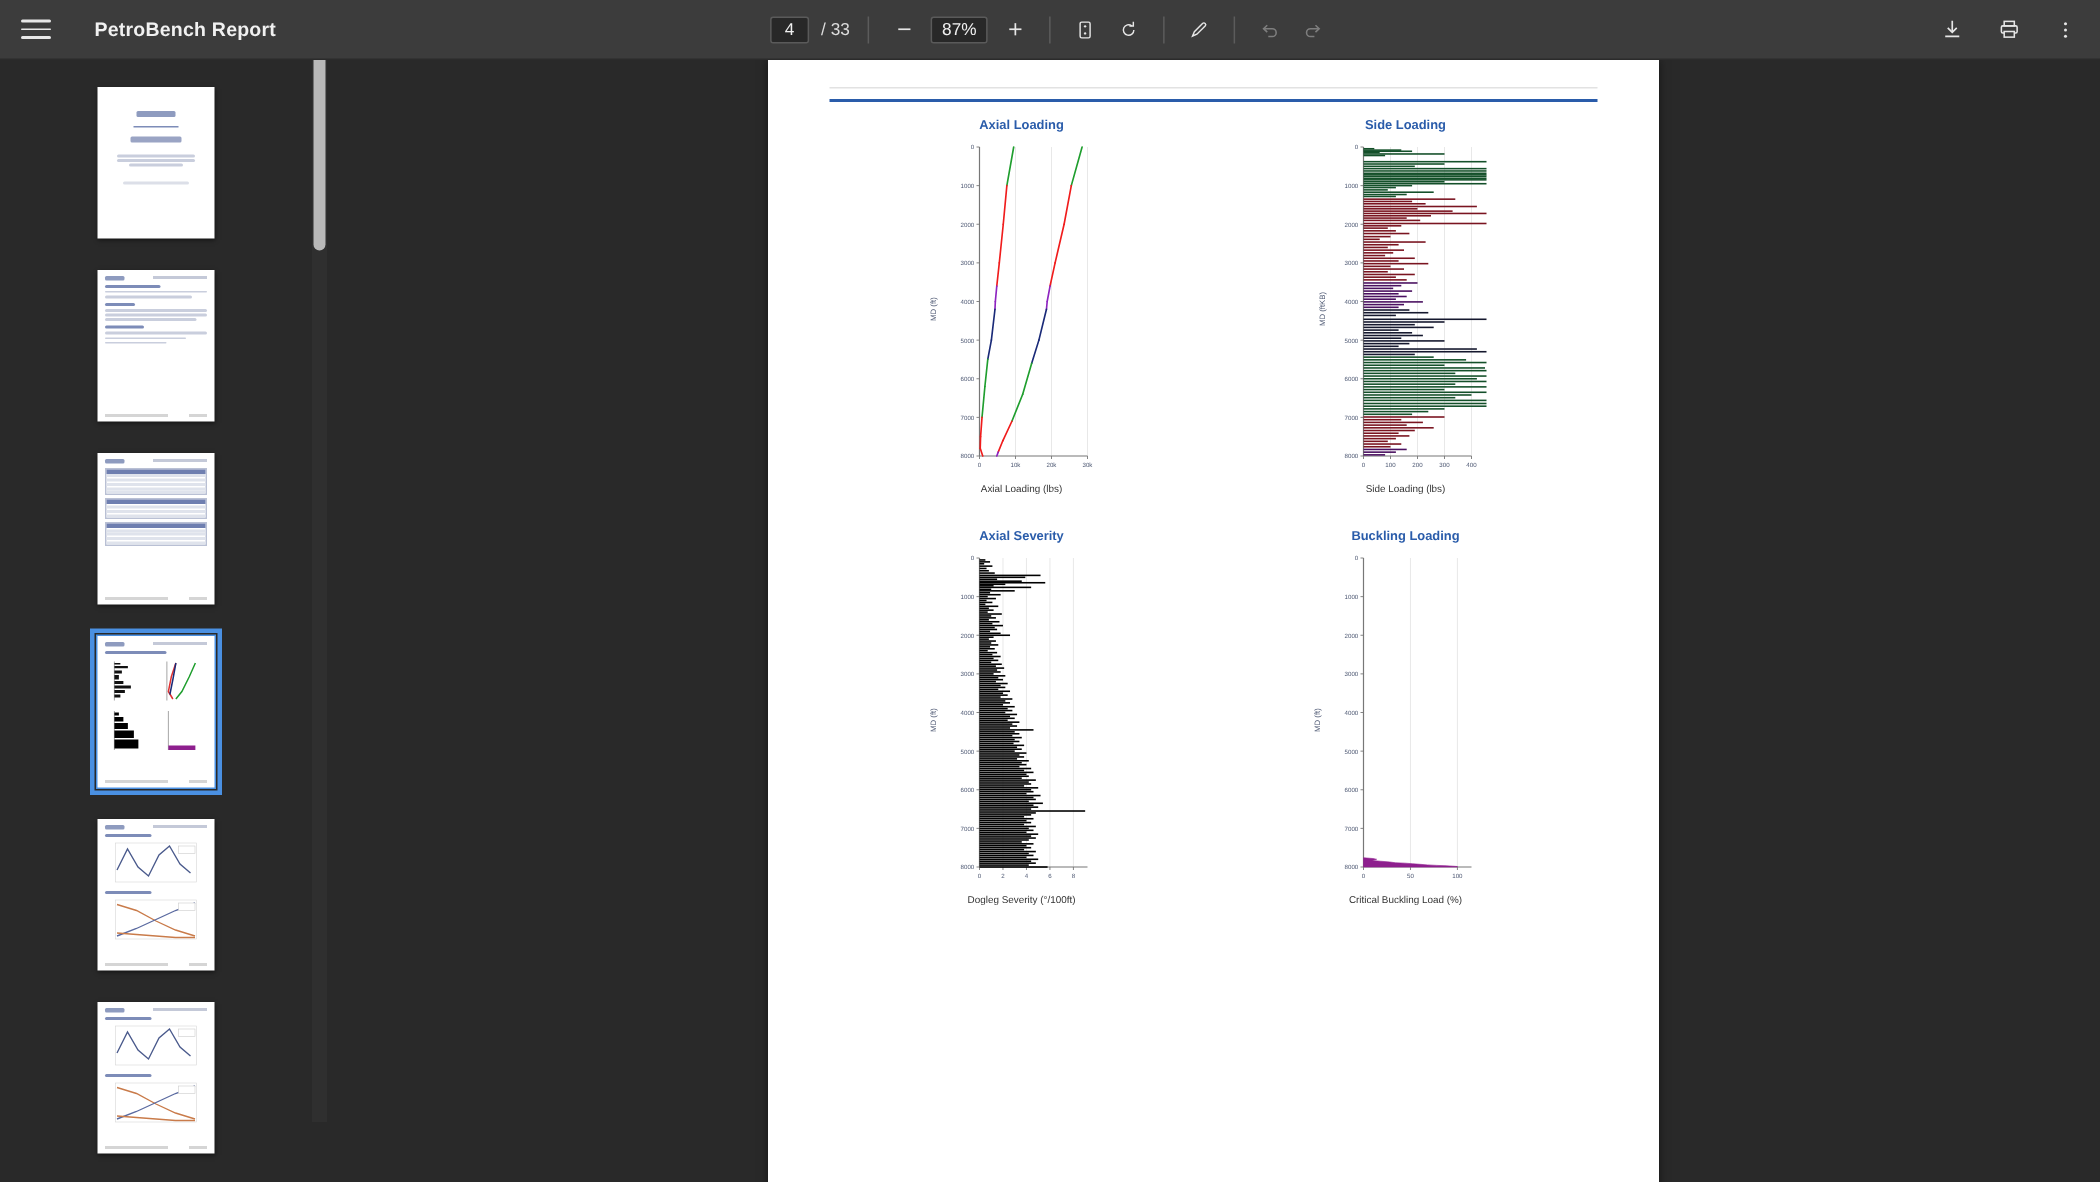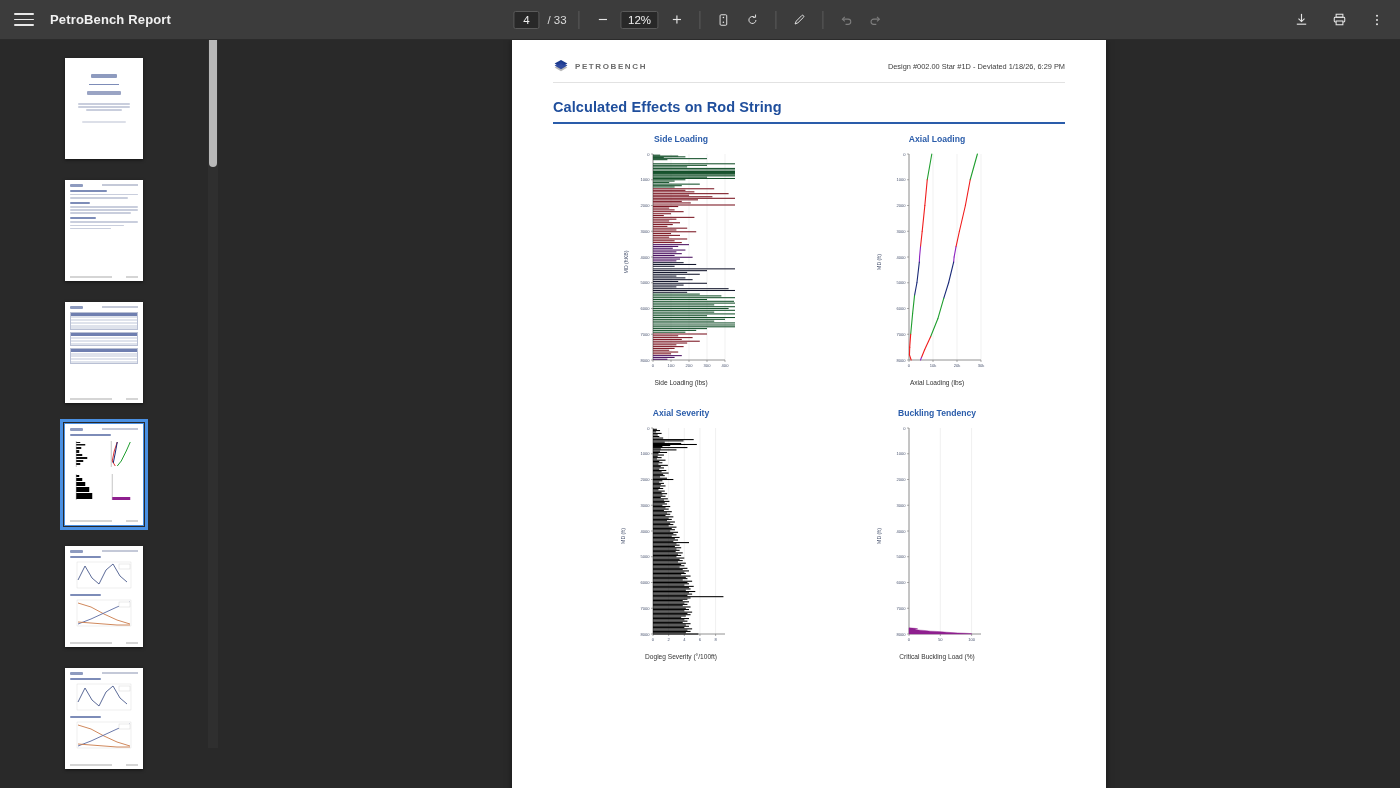--- a/index.html
+++ b/index.html
@@ -10,21 +10,21 @@
     overflow: hidden;
   }
   .viewer { position: relative; width: 1400px; height: 788px; background: #292929; }
 
   
   .toolbar {
     position: absolute; top: 0; left: 0; width: 1400px; height: 40px;
     background: #3c3c3c; display: flex; align-items: center;
     border-bottom: 1px solid #2b2b2b; z-index: 20;
   }
-  .tb-left { display: flex; align-items: center; gap: 14px; padding-left: 12px; }
+  .tb-left { display: flex; align-items: center; gap: 27px; padding-left: 12px; }
   .hamburger { width: 24px; height: 24px; display: flex; flex-direction: column;
     justify-content: center; gap: 4px; cursor: pointer; padding: 0 2px; }
   .hamburger span { display: block; height: 1.6px; background: #e8e8e8; border-radius: 1px; }
   .doc-title { color: #f1f1f1; font-size: 13px; font-weight: bold; letter-spacing: .15px; }
 
   .tb-center {
     position: absolute; left: 50%; transform: translateX(-50%);
     display: flex; align-items: center; gap: 7px; height: 40px;
   }
   .page-box {
@@ -127,21 +127,21 @@
 
     <div class="tb-center">
       <div class="page-box">4</div>
       <div class="page-total">/ 33</div>
       <div class="tb-sep"></div>
       <div class="icon-btn">
         <svg width="13" height="13" viewBox="0 0 16 16">
             <rect x="3" y="7.3" width="10" height="1.4" fill="#e6e6e6"></rect>
           </svg>
       </div>
-      <div class="zoom-box">12%</div>
+      <div class="zoom-box">87%</div>
       <div class="icon-btn">
         <svg width="13" height="13" viewBox="0 0 16 16">
           <rect x="3" y="7.3" width="10" height="1.4" fill="#e6e6e6"></rect>
           <rect x="7.3" y="3" width="1.4" height="10" fill="#e6e6e6"></rect>
         </svg>
       </div>
       <div class="tb-sep"></div>
       <div class="icon-btn">
         <svg width="14" height="14" viewBox="0 0 16 16">
           <rect x="4.2" y="2" width="7.6" height="12" rx="1.2" fill="none" stroke="#e6e6e6" stroke-width="1.1"></rect>
@@ -410,37 +410,92 @@
         </div>
       </div>
   </div>
   <div class="sb-scroll"></div>
   <div class="sb-thumbhandle"></div>
 
   <div class="page-area">
     <div class="page">
       <div class="pg-inner">
 
-        <div class="pg-header">
-          <div class="brand">
-            <svg width="16" height="16" viewBox="0 0 20 20">
-              <polygon points="10,2.5 18,7 10,11.5 2,7" fill="#1b3a8c"></polygon>
-              <polygon points="10,7.5 18,12 10,16.5 2,12" fill="#b9b9b9"></polygon>
-              <polygon points="10,5 18,9.5 10,14 2,9.5" fill="#24409a" opacity=".92"></polygon>
-            </svg>
-            <span class="brand-name">PETROBENCH</span>
-          </div>
-          <div class="hdr-meta">Design #002.00 Star #1D - Deviated 1/18/26, 6:29 PM</div>
-        </div>
         <div class="hdr-rule"></div>
 
-        <div class="pg-title">Calculated Effects on Rod String</div>
         <div class="title-rule"></div>
 
         <div class="charts" id="charts">
+            <div class="chart-cell">
+              <div class="chart-title">Axial Loading</div>
+              <div style="position: relative;">
+                <svg width="108" height="228" viewBox="0 0 108 228" class="chart-svg">
+                  <line x1="26" y1="6" x2="26" y2="212" stroke="#d9d9d9" stroke-width="0.4"></line>
+                  <line x1="50" y1="6" x2="50" y2="212" stroke="#d9d9d9" stroke-width="0.4"></line>
+                  <line x1="74" y1="6" x2="74" y2="212" stroke="#d9d9d9" stroke-width="0.4"></line>
+                  <line x1="98" y1="6" x2="98" y2="212" stroke="#d9d9d9" stroke-width="0.4"></line>
+                  <line x1="26" y1="6" x2="26" y2="212" stroke="#777" stroke-width="0.8"></line>
+                  <line x1="26" y1="212" x2="98" y2="212" stroke="#777" stroke-width="0.8"></line>
+                  <line x1="24" y1="6" x2="26" y2="6" stroke="#777" stroke-width="0.6"></line>
+                  <text x="22.5" y="7.6" text-anchor="end" font-size="4.1" fill="#4a5570" font-family="&quot;Liberation Sans&quot;, sans-serif">0</text>
+                  <line x1="24" y1="31.75" x2="26" y2="31.75" stroke="#777" stroke-width="0.6"></line>
+                  <text x="22.5" y="33.35" text-anchor="end" font-size="4.1" fill="#4a5570" font-family="&quot;Liberation Sans&quot;, sans-serif">1000</text>
+                  <line x1="24" y1="57.5" x2="26" y2="57.5" stroke="#777" stroke-width="0.6"></line>
+                  <text x="22.5" y="59.1" text-anchor="end" font-size="4.1" fill="#4a5570" font-family="&quot;Liberation Sans&quot;, sans-serif">2000</text>
+                  <line x1="24" y1="83.25" x2="26" y2="83.25" stroke="#777" stroke-width="0.6"></line>
+                  <text x="22.5" y="84.85" text-anchor="end" font-size="4.1" fill="#4a5570" font-family="&quot;Liberation Sans&quot;, sans-serif">3000</text>
+                  <line x1="24" y1="109" x2="26" y2="109" stroke="#777" stroke-width="0.6"></line>
+                  <text x="22.5" y="110.6" text-anchor="end" font-size="4.1" fill="#4a5570" font-family="&quot;Liberation Sans&quot;, sans-serif">4000</text>
+                  <line x1="24" y1="134.75" x2="26" y2="134.75" stroke="#777" stroke-width="0.6"></line>
+                  <text x="22.5" y="136.35" text-anchor="end" font-size="4.1" fill="#4a5570" font-family="&quot;Liberation Sans&quot;, sans-serif">5000</text>
+                  <line x1="24" y1="160.5" x2="26" y2="160.5" stroke="#777" stroke-width="0.6"></line>
+                  <text x="22.5" y="162.1" text-anchor="end" font-size="4.1" fill="#4a5570" font-family="&quot;Liberation Sans&quot;, sans-serif">6000</text>
+                  <line x1="24" y1="186.25" x2="26" y2="186.25" stroke="#777" stroke-width="0.6"></line>
+                  <text x="22.5" y="187.85" text-anchor="end" font-size="4.1" fill="#4a5570" font-family="&quot;Liberation Sans&quot;, sans-serif">7000</text>
+                  <line x1="24" y1="212" x2="26" y2="212" stroke="#777" stroke-width="0.6"></line>
+                  <text x="22.5" y="213.6" text-anchor="end" font-size="4.1" fill="#4a5570" font-family="&quot;Liberation Sans&quot;, sans-serif">8000</text>
+                  <line x1="26" y1="212" x2="26" y2="214" stroke="#777" stroke-width="0.6"></line>
+                  <text x="26" y="219.2" text-anchor="middle" font-size="4.1" fill="#4a5570" font-family="&quot;Liberation Sans&quot;, sans-serif">0</text>
+                  <line x1="50" y1="212" x2="50" y2="214" stroke="#777" stroke-width="0.6"></line>
+                  <text x="50" y="219.2" text-anchor="middle" font-size="4.1" fill="#4a5570" font-family="&quot;Liberation Sans&quot;, sans-serif">10k</text>
+                  <line x1="74" y1="212" x2="74" y2="214" stroke="#777" stroke-width="0.6"></line>
+                  <text x="74" y="219.2" text-anchor="middle" font-size="4.1" fill="#4a5570" font-family="&quot;Liberation Sans&quot;, sans-serif">20k</text>
+                  <line x1="98" y1="212" x2="98" y2="214" stroke="#777" stroke-width="0.6"></line>
+                  <text x="98" y="219.2" text-anchor="middle" font-size="4.1" fill="#4a5570" font-family="&quot;Liberation Sans&quot;, sans-serif">30k</text>
+                  <line x1="48.8" y1="6" x2="44.24" y2="31.75" stroke="#1f9e2e" stroke-width="1.1" stroke-linecap="round"></line>
+                  <line x1="44.24" y1="31.75" x2="41.84" y2="57.5" stroke="#f01c1c" stroke-width="1.1" stroke-linecap="round"></line>
+                  <line x1="41.84" y1="57.5" x2="39.2" y2="83.25" stroke="#f01c1c" stroke-width="1.1" stroke-linecap="round"></line>
+                  <line x1="39.2" y1="83.25" x2="37.519999999999996" y2="98.7" stroke="#f01c1c" stroke-width="1.1" stroke-linecap="round"></line>
+                  <line x1="37.519999999999996" y1="98.7" x2="36.56" y2="109" stroke="#8e24c0" stroke-width="1.1" stroke-linecap="round"></line>
+                  <line x1="36.56" y1="109" x2="36.32" y2="114.15" stroke="#8e24c0" stroke-width="1.1" stroke-linecap="round"></line>
+                  <line x1="36.32" y1="114.15" x2="33.92" y2="134.75" stroke="#1a2a78" stroke-width="1.1" stroke-linecap="round"></line>
+                  <line x1="33.92" y1="134.75" x2="31.52" y2="147.625" stroke="#1a2a78" stroke-width="1.1" stroke-linecap="round"></line>
+                  <line x1="31.52" y1="147.625" x2="29.6" y2="165.65" stroke="#1f9e2e" stroke-width="1.1" stroke-linecap="round"></line>
+                  <line x1="29.6" y1="165.65" x2="27.68" y2="186.25" stroke="#1f9e2e" stroke-width="1.1" stroke-linecap="round"></line>
+                  <line x1="27.68" y1="186.25" x2="26.72" y2="199.125" stroke="#f01c1c" stroke-width="1.1" stroke-linecap="round"></line>
+                  <line x1="26.72" y1="199.125" x2="26.48" y2="206.85" stroke="#f01c1c" stroke-width="1.1" stroke-linecap="round"></line>
+                  <line x1="26.48" y1="206.85" x2="28.16" y2="212" stroke="#f01c1c" stroke-width="1.1" stroke-linecap="round"></line>
+                  <line x1="94.39999999999999" y1="6" x2="87.19999999999999" y2="31.75" stroke="#1f9e2e" stroke-width="1.1" stroke-linecap="round"></line>
+                  <line x1="87.19999999999999" y1="31.75" x2="82.4" y2="57.5" stroke="#f01c1c" stroke-width="1.1" stroke-linecap="round"></line>
+                  <line x1="82.4" y1="57.5" x2="76.4" y2="83.25" stroke="#f01c1c" stroke-width="1.1" stroke-linecap="round"></line>
+                  <line x1="76.4" y1="83.25" x2="73.03999999999999" y2="98.7" stroke="#f01c1c" stroke-width="1.1" stroke-linecap="round"></line>
+                  <line x1="73.03999999999999" y1="98.7" x2="71.12" y2="109" stroke="#8e24c0" stroke-width="1.1" stroke-linecap="round"></line>
+                  <line x1="71.12" y1="109" x2="70.64" y2="114.15" stroke="#8e24c0" stroke-width="1.1" stroke-linecap="round"></line>
+                  <line x1="70.64" y1="114.15" x2="65.6" y2="134.75" stroke="#1a2a78" stroke-width="1.1" stroke-linecap="round"></line>
+                  <line x1="65.6" y1="134.75" x2="60.8" y2="150.2" stroke="#1a2a78" stroke-width="1.1" stroke-linecap="round"></line>
+                  <line x1="60.8" y1="150.2" x2="54.8" y2="170.8" stroke="#1f9e2e" stroke-width="1.1" stroke-linecap="round"></line>
+                  <line x1="54.8" y1="170.8" x2="47.599999999999994" y2="188.825" stroke="#1f9e2e" stroke-width="1.1" stroke-linecap="round"></line>
+                  <line x1="47.599999999999994" y1="188.825" x2="41.6" y2="201.7" stroke="#f01c1c" stroke-width="1.1" stroke-linecap="round"></line>
+                  <line x1="41.6" y1="201.7" x2="38.480000000000004" y2="209.425" stroke="#f01c1c" stroke-width="1.1" stroke-linecap="round"></line>
+                  <line x1="38.480000000000004" y1="209.425" x2="37.519999999999996" y2="212" stroke="#8e24c0" stroke-width="1.1" stroke-linecap="round"></line>
+                </svg>
+                <div style="position: absolute; left: -12px; top: 50%; transform: translateY(-50%) rotate(-90deg); font-size: 5.2px; color: rgb(74, 85, 112); white-space: nowrap;">MD (ft)</div>
+              </div>
+              <div class="axis-x-label">Axial Loading (lbs)</div>
+            </div>
             <div class="chart-cell">
               <div class="chart-title">Side Loading</div>
               <div style="position: relative;">
                 <svg width="108" height="228" viewBox="0 0 108 228" class="chart-svg">
                   <line x1="26" y1="6" x2="26" y2="212" stroke="#d9d9d9" stroke-width="0.4"></line>
                   <line x1="44" y1="6" x2="44" y2="212" stroke="#d9d9d9" stroke-width="0.4"></line>
                   <line x1="62" y1="6" x2="62" y2="212" stroke="#d9d9d9" stroke-width="0.4"></line>
                   <line x1="80" y1="6" x2="80" y2="212" stroke="#d9d9d9" stroke-width="0.4"></line>
                   <line x1="98" y1="6" x2="98" y2="212" stroke="#d9d9d9" stroke-width="0.4"></line>
                   <line x1="26" y1="6" x2="26" y2="212" stroke="#777" stroke-width="0.8"></line>
@@ -590,87 +645,20 @@
                   <rect x="26" y="201.7" width="16.200000000000003" height="1.05" fill="#7a1420"></rect>
                   <rect x="26" y="203.5025" width="25.200000000000003" height="1.05" fill="#7a1420"></rect>
                   <rect x="26" y="205.305" width="18" height="1.05" fill="#7a1420"></rect>
                   <rect x="26" y="207.1075" width="28.799999999999997" height="1.05" fill="#4a1060"></rect>
                   <rect x="26" y="208.91" width="21.599999999999994" height="1.05" fill="#4a1060"></rect>
                   <rect x="26" y="210.7125" width="14.399999999999999" height="1.05" fill="#4a1060"></rect>
                 </svg>
                 <div style="position: absolute; left: -12px; top: 50%; transform: translateY(-50%) rotate(-90deg); font-size: 5.2px; color: rgb(74, 85, 112); white-space: nowrap;">MD (ftKB)</div>
               </div>
               <div class="axis-x-label">Side Loading (lbs)</div>
-            </div>
-            <div class="chart-cell">
-              <div class="chart-title">Axial Loading</div>
-              <div style="position: relative;">
-                <svg width="108" height="228" viewBox="0 0 108 228" class="chart-svg">
-                  <line x1="26" y1="6" x2="26" y2="212" stroke="#d9d9d9" stroke-width="0.4"></line>
-                  <line x1="50" y1="6" x2="50" y2="212" stroke="#d9d9d9" stroke-width="0.4"></line>
-                  <line x1="74" y1="6" x2="74" y2="212" stroke="#d9d9d9" stroke-width="0.4"></line>
-                  <line x1="98" y1="6" x2="98" y2="212" stroke="#d9d9d9" stroke-width="0.4"></line>
-                  <line x1="26" y1="6" x2="26" y2="212" stroke="#777" stroke-width="0.8"></line>
-                  <line x1="26" y1="212" x2="98" y2="212" stroke="#777" stroke-width="0.8"></line>
-                  <line x1="24" y1="6" x2="26" y2="6" stroke="#777" stroke-width="0.6"></line>
-                  <text x="22.5" y="7.6" text-anchor="end" font-size="4.1" fill="#4a5570" font-family="&quot;Liberation Sans&quot;, sans-serif">0</text>
-                  <line x1="24" y1="31.75" x2="26" y2="31.75" stroke="#777" stroke-width="0.6"></line>
-                  <text x="22.5" y="33.35" text-anchor="end" font-size="4.1" fill="#4a5570" font-family="&quot;Liberation Sans&quot;, sans-serif">1000</text>
-                  <line x1="24" y1="57.5" x2="26" y2="57.5" stroke="#777" stroke-width="0.6"></line>
-                  <text x="22.5" y="59.1" text-anchor="end" font-size="4.1" fill="#4a5570" font-family="&quot;Liberation Sans&quot;, sans-serif">2000</text>
-                  <line x1="24" y1="83.25" x2="26" y2="83.25" stroke="#777" stroke-width="0.6"></line>
-                  <text x="22.5" y="84.85" text-anchor="end" font-size="4.1" fill="#4a5570" font-family="&quot;Liberation Sans&quot;, sans-serif">3000</text>
-                  <line x1="24" y1="109" x2="26" y2="109" stroke="#777" stroke-width="0.6"></line>
-                  <text x="22.5" y="110.6" text-anchor="end" font-size="4.1" fill="#4a5570" font-family="&quot;Liberation Sans&quot;, sans-serif">4000</text>
-                  <line x1="24" y1="134.75" x2="26" y2="134.75" stroke="#777" stroke-width="0.6"></line>
-                  <text x="22.5" y="136.35" text-anchor="end" font-size="4.1" fill="#4a5570" font-family="&quot;Liberation Sans&quot;, sans-serif">5000</text>
-                  <line x1="24" y1="160.5" x2="26" y2="160.5" stroke="#777" stroke-width="0.6"></line>
-                  <text x="22.5" y="162.1" text-anchor="end" font-size="4.1" fill="#4a5570" font-family="&quot;Liberation Sans&quot;, sans-serif">6000</text>
-                  <line x1="24" y1="186.25" x2="26" y2="186.25" stroke="#777" stroke-width="0.6"></line>
-                  <text x="22.5" y="187.85" text-anchor="end" font-size="4.1" fill="#4a5570" font-family="&quot;Liberation Sans&quot;, sans-serif">7000</text>
-                  <line x1="24" y1="212" x2="26" y2="212" stroke="#777" stroke-width="0.6"></line>
-                  <text x="22.5" y="213.6" text-anchor="end" font-size="4.1" fill="#4a5570" font-family="&quot;Liberation Sans&quot;, sans-serif">8000</text>
-                  <line x1="26" y1="212" x2="26" y2="214" stroke="#777" stroke-width="0.6"></line>
-                  <text x="26" y="219.2" text-anchor="middle" font-size="4.1" fill="#4a5570" font-family="&quot;Liberation Sans&quot;, sans-serif">0</text>
-                  <line x1="50" y1="212" x2="50" y2="214" stroke="#777" stroke-width="0.6"></line>
-                  <text x="50" y="219.2" text-anchor="middle" font-size="4.1" fill="#4a5570" font-family="&quot;Liberation Sans&quot;, sans-serif">10k</text>
-                  <line x1="74" y1="212" x2="74" y2="214" stroke="#777" stroke-width="0.6"></line>
-                  <text x="74" y="219.2" text-anchor="middle" font-size="4.1" fill="#4a5570" font-family="&quot;Liberation Sans&quot;, sans-serif">20k</text>
-                  <line x1="98" y1="212" x2="98" y2="214" stroke="#777" stroke-width="0.6"></line>
-                  <text x="98" y="219.2" text-anchor="middle" font-size="4.1" fill="#4a5570" font-family="&quot;Liberation Sans&quot;, sans-serif">30k</text>
-                  <line x1="48.8" y1="6" x2="44.24" y2="31.75" stroke="#1f9e2e" stroke-width="1.1" stroke-linecap="round"></line>
-                  <line x1="44.24" y1="31.75" x2="41.84" y2="57.5" stroke="#f01c1c" stroke-width="1.1" stroke-linecap="round"></line>
-                  <line x1="41.84" y1="57.5" x2="39.2" y2="83.25" stroke="#f01c1c" stroke-width="1.1" stroke-linecap="round"></line>
-                  <line x1="39.2" y1="83.25" x2="37.519999999999996" y2="98.7" stroke="#f01c1c" stroke-width="1.1" stroke-linecap="round"></line>
-                  <line x1="37.519999999999996" y1="98.7" x2="36.56" y2="109" stroke="#8e24c0" stroke-width="1.1" stroke-linecap="round"></line>
-                  <line x1="36.56" y1="109" x2="36.32" y2="114.15" stroke="#8e24c0" stroke-width="1.1" stroke-linecap="round"></line>
-                  <line x1="36.32" y1="114.15" x2="33.92" y2="134.75" stroke="#1a2a78" stroke-width="1.1" stroke-linecap="round"></line>
-                  <line x1="33.92" y1="134.75" x2="31.52" y2="147.625" stroke="#1a2a78" stroke-width="1.1" stroke-linecap="round"></line>
-                  <line x1="31.52" y1="147.625" x2="29.6" y2="165.65" stroke="#1f9e2e" stroke-width="1.1" stroke-linecap="round"></line>
-                  <line x1="29.6" y1="165.65" x2="27.68" y2="186.25" stroke="#1f9e2e" stroke-width="1.1" stroke-linecap="round"></line>
-                  <line x1="27.68" y1="186.25" x2="26.72" y2="199.125" stroke="#f01c1c" stroke-width="1.1" stroke-linecap="round"></line>
-                  <line x1="26.72" y1="199.125" x2="26.48" y2="206.85" stroke="#f01c1c" stroke-width="1.1" stroke-linecap="round"></line>
-                  <line x1="26.48" y1="206.85" x2="28.16" y2="212" stroke="#f01c1c" stroke-width="1.1" stroke-linecap="round"></line>
-                  <line x1="94.39999999999999" y1="6" x2="87.19999999999999" y2="31.75" stroke="#1f9e2e" stroke-width="1.1" stroke-linecap="round"></line>
-                  <line x1="87.19999999999999" y1="31.75" x2="82.4" y2="57.5" stroke="#f01c1c" stroke-width="1.1" stroke-linecap="round"></line>
-                  <line x1="82.4" y1="57.5" x2="76.4" y2="83.25" stroke="#f01c1c" stroke-width="1.1" stroke-linecap="round"></line>
-                  <line x1="76.4" y1="83.25" x2="73.03999999999999" y2="98.7" stroke="#f01c1c" stroke-width="1.1" stroke-linecap="round"></line>
-                  <line x1="73.03999999999999" y1="98.7" x2="71.12" y2="109" stroke="#8e24c0" stroke-width="1.1" stroke-linecap="round"></line>
-                  <line x1="71.12" y1="109" x2="70.64" y2="114.15" stroke="#8e24c0" stroke-width="1.1" stroke-linecap="round"></line>
-                  <line x1="70.64" y1="114.15" x2="65.6" y2="134.75" stroke="#1a2a78" stroke-width="1.1" stroke-linecap="round"></line>
-                  <line x1="65.6" y1="134.75" x2="60.8" y2="150.2" stroke="#1a2a78" stroke-width="1.1" stroke-linecap="round"></line>
-                  <line x1="60.8" y1="150.2" x2="54.8" y2="170.8" stroke="#1f9e2e" stroke-width="1.1" stroke-linecap="round"></line>
-                  <line x1="54.8" y1="170.8" x2="47.599999999999994" y2="188.825" stroke="#1f9e2e" stroke-width="1.1" stroke-linecap="round"></line>
-                  <line x1="47.599999999999994" y1="188.825" x2="41.6" y2="201.7" stroke="#f01c1c" stroke-width="1.1" stroke-linecap="round"></line>
-                  <line x1="41.6" y1="201.7" x2="38.480000000000004" y2="209.425" stroke="#f01c1c" stroke-width="1.1" stroke-linecap="round"></line>
-                  <line x1="38.480000000000004" y1="209.425" x2="37.519999999999996" y2="212" stroke="#8e24c0" stroke-width="1.1" stroke-linecap="round"></line>
-                </svg>
-                <div style="position: absolute; left: -12px; top: 50%; transform: translateY(-50%) rotate(-90deg); font-size: 5.2px; color: rgb(74, 85, 112); white-space: nowrap;">MD (ft)</div>
-              </div>
-              <div class="axis-x-label">Axial Loading (lbs)</div>
             </div>
             <div class="chart-cell">
               <div class="chart-title">Axial Severity</div>
               <div style="position: relative;">
                 <svg width="108" height="228" viewBox="0 0 108 228" class="chart-svg">
                   <line x1="26" y1="6" x2="26" y2="212" stroke="#d9d9d9" stroke-width="0.4"></line>
                   <line x1="41.652173913043484" y1="6" x2="41.652173913043484" y2="212" stroke="#d9d9d9" stroke-width="0.4"></line>
                   <line x1="57.30434782608696" y1="6" x2="57.30434782608696" y2="212" stroke="#d9d9d9" stroke-width="0.4"></line>
                   <line x1="72.95652173913044" y1="6" x2="72.95652173913044" y2="212" stroke="#d9d9d9" stroke-width="0.4"></line>
                   <line x1="88.60869565217392" y1="6" x2="88.60869565217392" y2="212" stroke="#d9d9d9" stroke-width="0.4"></line>
@@ -863,21 +851,21 @@
                   <rect x="26" y="207.6225" width="34.434782608695656" height="1.05" fill="#000000"></rect>
                   <rect x="26" y="208.91" width="37.565217391304344" height="1.05" fill="#000000"></rect>
                   <rect x="26" y="210.1975" width="32.869565217391305" height="1.05" fill="#000000"></rect>
                   <rect x="26" y="211.485" width="45.39130434782609" height="1.05" fill="#000000"></rect>
                 </svg>
                 <div style="position: absolute; left: -12px; top: 50%; transform: translateY(-50%) rotate(-90deg); font-size: 5.2px; color: rgb(74, 85, 112); white-space: nowrap;">MD (ft)</div>
               </div>
               <div class="axis-x-label">Dogleg Severity (°/100ft)</div>
             </div>
             <div class="chart-cell">
-              <div class="chart-title">Buckling Tendency</div>
+              <div class="chart-title">Buckling Loading</div>
               <div style="position: relative;">
                 <svg width="108" height="228" viewBox="0 0 108 228" class="chart-svg">
                   <line x1="26" y1="6" x2="26" y2="212" stroke="#d9d9d9" stroke-width="0.4"></line>
                   <line x1="57.30434782608695" y1="6" x2="57.30434782608695" y2="212" stroke="#d9d9d9" stroke-width="0.4"></line>
                   <line x1="88.6086956521739" y1="6" x2="88.6086956521739" y2="212" stroke="#d9d9d9" stroke-width="0.4"></line>
                   <line x1="26" y1="6" x2="26" y2="212" stroke="#777" stroke-width="0.8"></line>
                   <line x1="26" y1="212" x2="98" y2="212" stroke="#777" stroke-width="0.8"></line>
                   <line x1="24" y1="6" x2="26" y2="6" stroke="#777" stroke-width="0.6"></line>
                   <text x="22.5" y="7.6" text-anchor="end" font-size="4.1" fill="#4a5570" font-family="&quot;Liberation Sans&quot;, sans-serif">0</text>
                   <line x1="24" y1="31.75" x2="26" y2="31.75" stroke="#777" stroke-width="0.6"></line>

